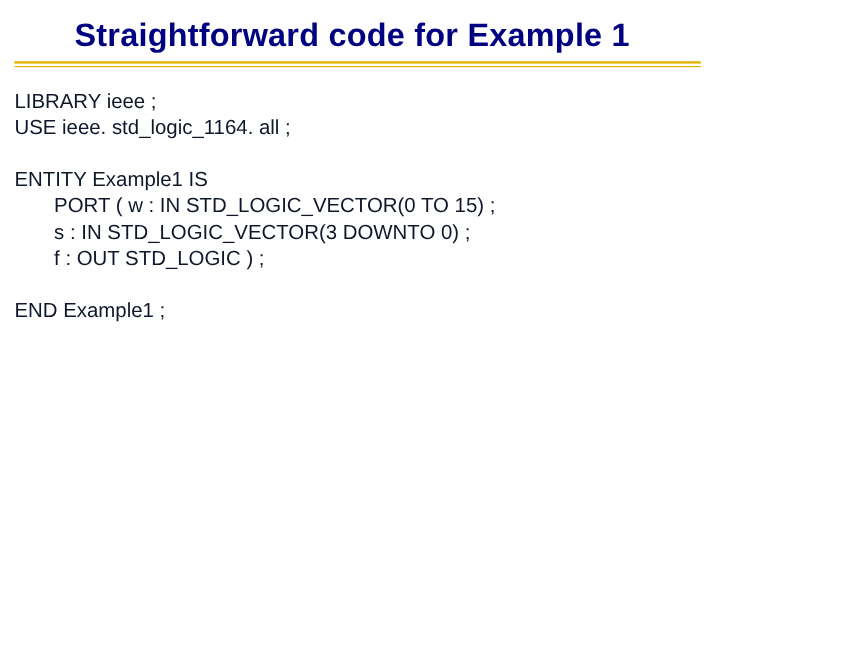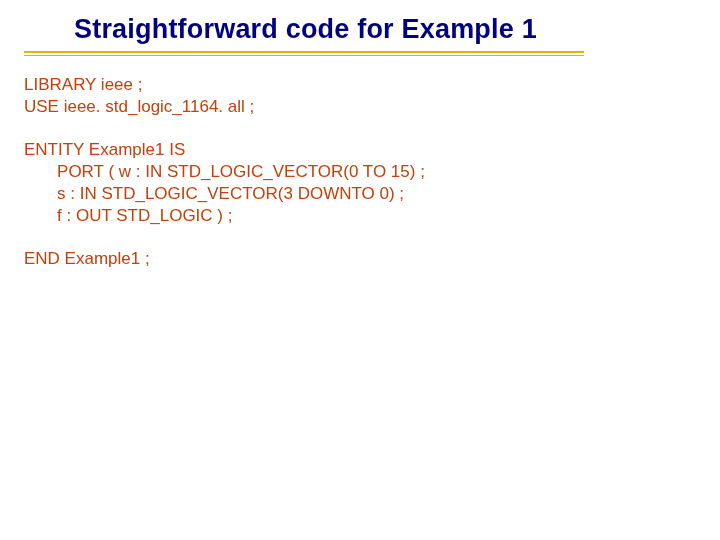--- a/index.html
+++ b/index.html
@@ -8,21 +8,21 @@
     width: 720px;
     height: 540px;
     background: #ffffff;
     font-family: Arial, Helvetica, sans-serif;
     color: #000;
   }
   .slide {
     box-sizing: border-box;
     width: 608px;
     height: 540px;
-    padding: 14px 24px 24px 24px;
+    padding: 14px 24px 24px 12px;
     position: relative;
   }
   .title {
     color: #000080;
     font-size: 27px;
     font-weight: bold;
     text-align: left;
     margin: 0 0 6px 50px;
     letter-spacing: 0.2px;
   }
@@ -34,21 +34,21 @@
   .rule-bottom {
     border: 0;
     border-top: 1px solid #e2b400;
     margin: 0 0 18px 0;
   }
   .code-block {
     font-family: Arial, Helvetica, sans-serif;
     font-size: 17px;
     line-height: 1.28;
     white-space: pre;
-    color: #c2410c;
+    color: #0f172a;
   }
 </style>
 </head>
 <body>
 
 <div class="slide">
   <h1 class="title">Straightforward code for Example 1</h1>
   <hr class="rule-top">
   <hr class="rule-bottom">
   <div class="code-block">LIBRARY ieee ;

